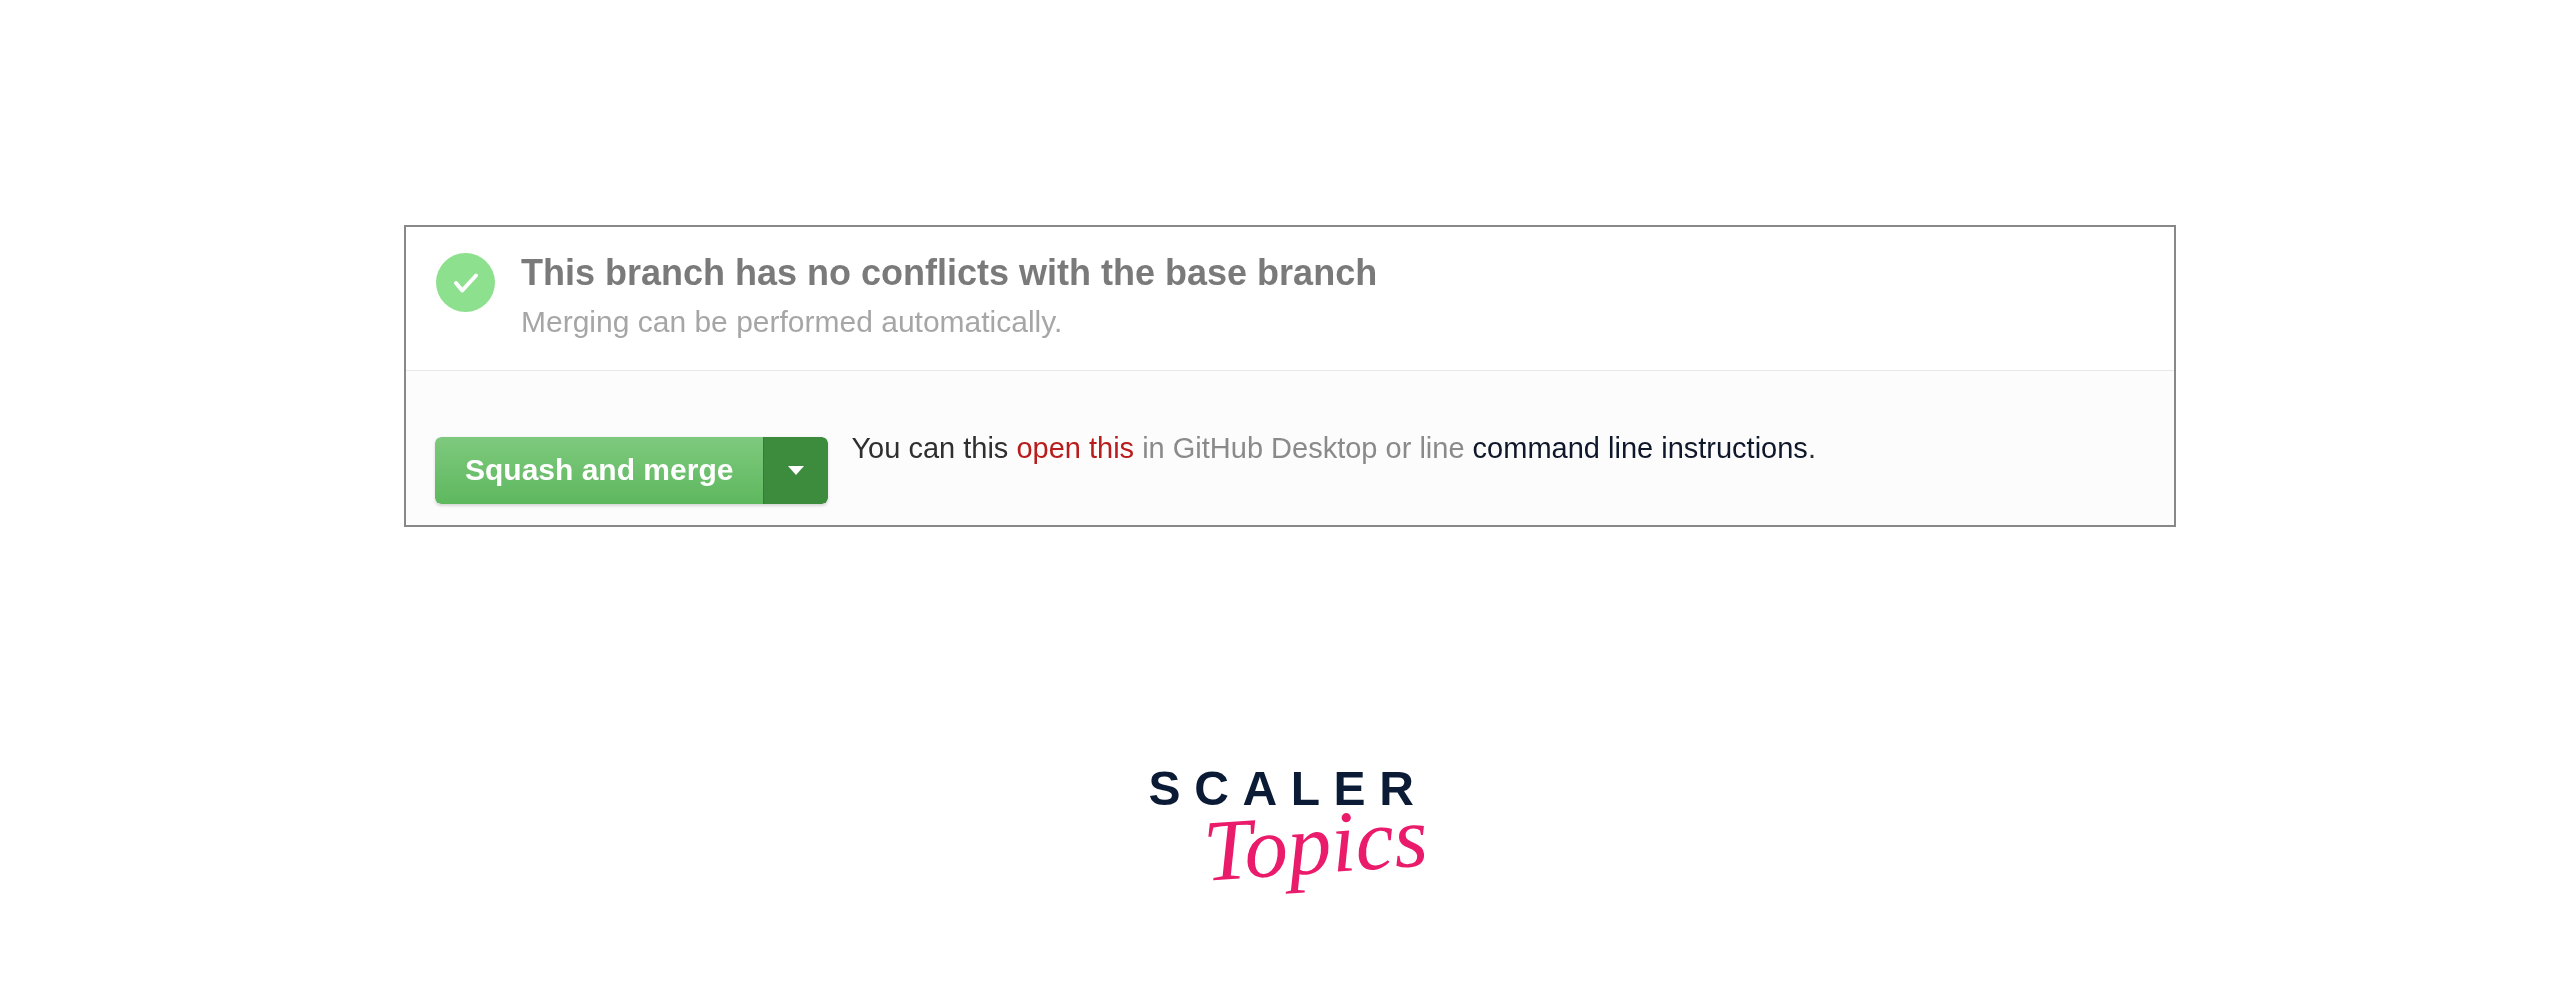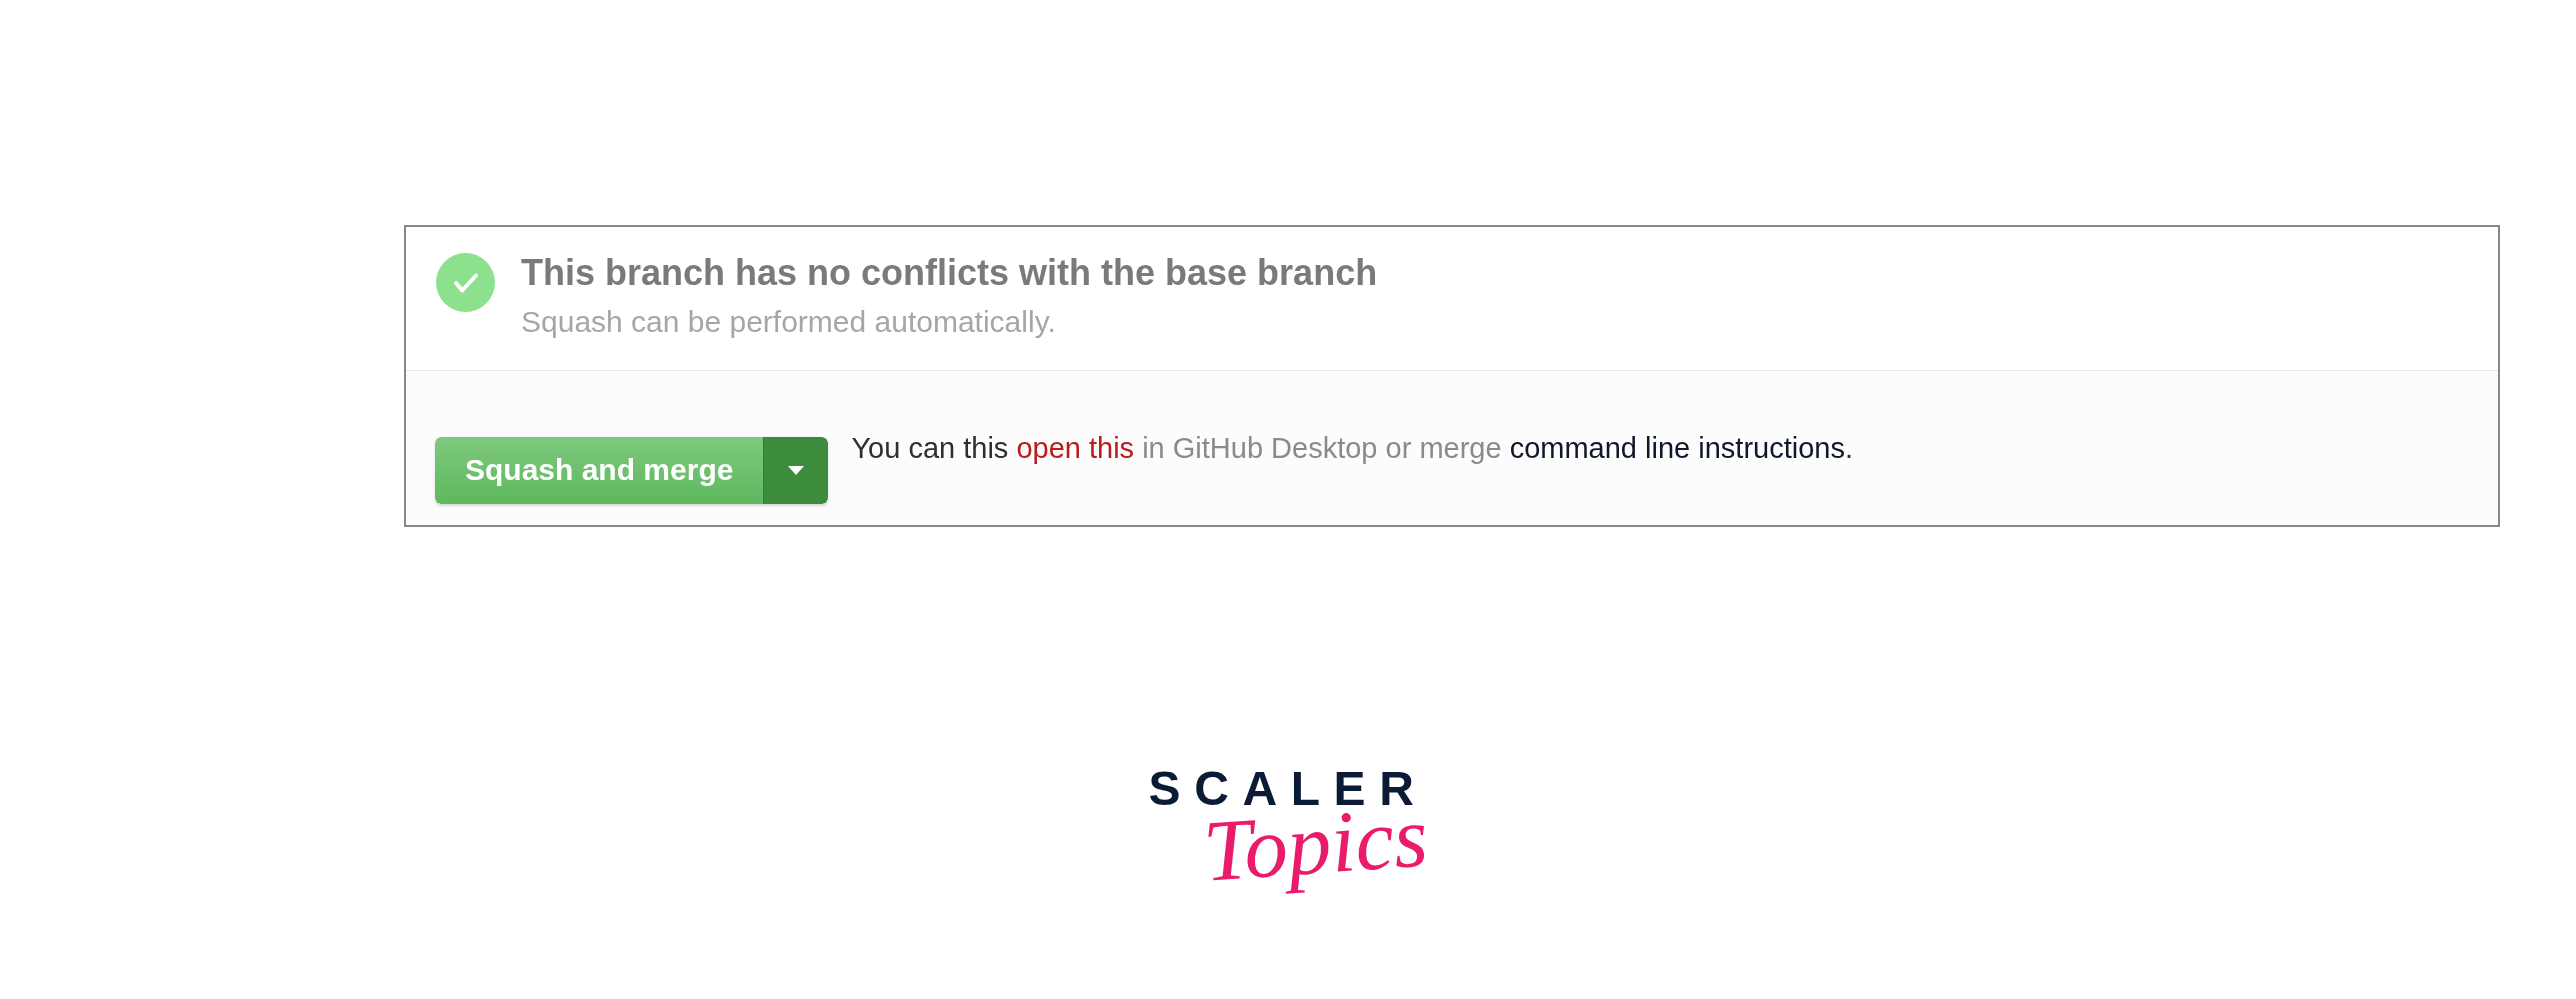--- a/index.html
+++ b/index.html
@@ -11,21 +11,21 @@
       font-family: -apple-system, BlinkMacSystemFont, "Segoe UI", Helvetica, Arial, sans-serif;
       background: #ffffff;
       width: 2576px;
       height: 1000px;
       position: relative;
     }
     .merge-panel {
       position: absolute;
       left: 404px;
       top: 225px;
-      width: 2096px;
+      width: 1772px;
       border: 2.3px solid #888888;
       background: #ffffff;
     }
     .status-section {
       display: flex;
       align-items: flex-start;
       padding: 23px 30px 26.5px 30px;
       background: #ffffff;
     }
     .check-badge {
@@ -148,32 +148,32 @@
 
 <div class="merge-panel">
   <div class="status-section">
     <div class="check-badge">
       <svg viewBox="0 0 24 24" fill="none" stroke="#ffffff" stroke-width="3.2" stroke-linecap="round" stroke-linejoin="round">
         <polyline points="4,12 9,18 20,6"></polyline>
       </svg>
     </div>
     <div class="status-text">
       <div class="status-title">This branch has no conflicts with the base branch</div>
-      <div class="status-subtitle">Squash can be performed automatically.</div>
+      <div class="status-subtitle">Merging can be performed automatically.</div>
     </div>
   </div>
   <div class="action-section">
     <div class="merge-button-group">
       <button class="merge-button">Squash and merge</button>
       <button class="merge-dropdown">
         <span class="caret"></span>
       </button>
     </div>
     <div class="hint-text">
-      <span>You can this </span><span class="link">open this</span><span class="muted"> in GitHub Desktop</span><span class="muted"> or merge </span><span class="link muted" style="color:#0f172a">command line instructions</span><span>.</span>
+      <span>You can this </span><span class="link">open this</span><span class="muted"> in GitHub Desktop</span><span class="muted"> or line </span><span class="link muted" style="color:#0f172a">command line instructions</span><span>.</span>
     </div>
   </div>
 </div>
 
 <div class="logo-wrapper">
   <div class="logo-scaler">SCALER</div>
   <div class="logo-topics">Topics</div>
 </div>
 
 

